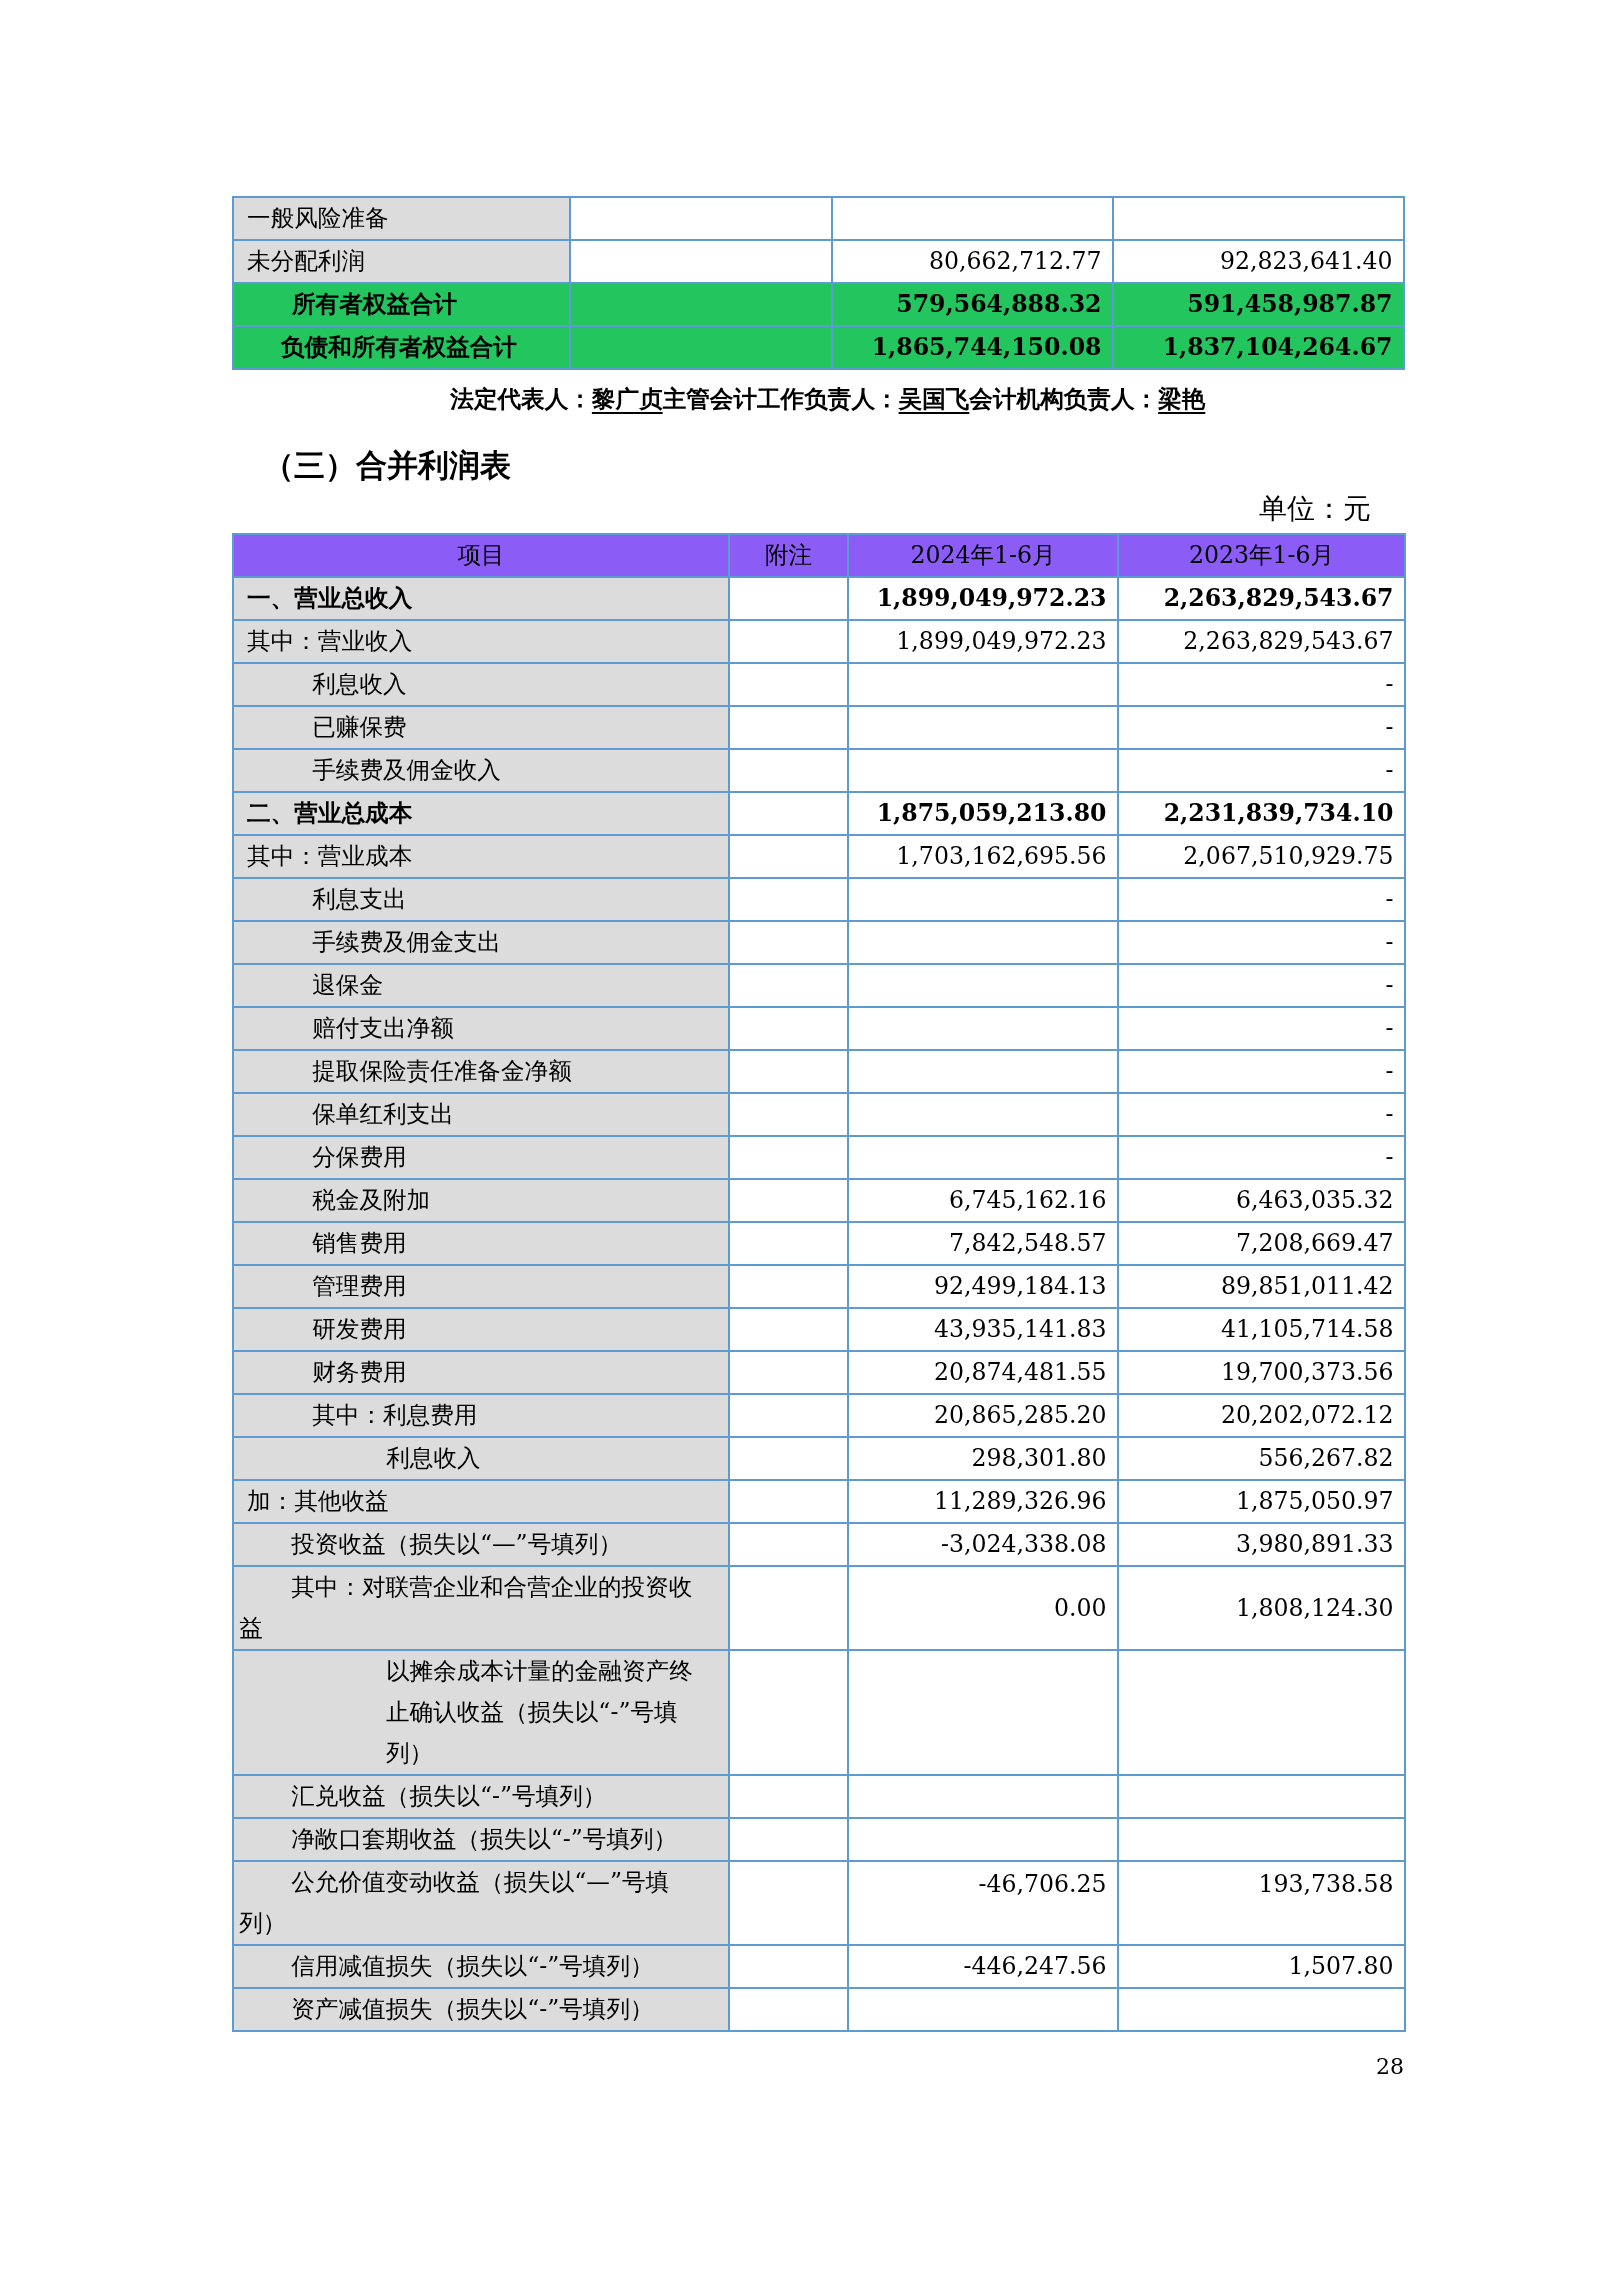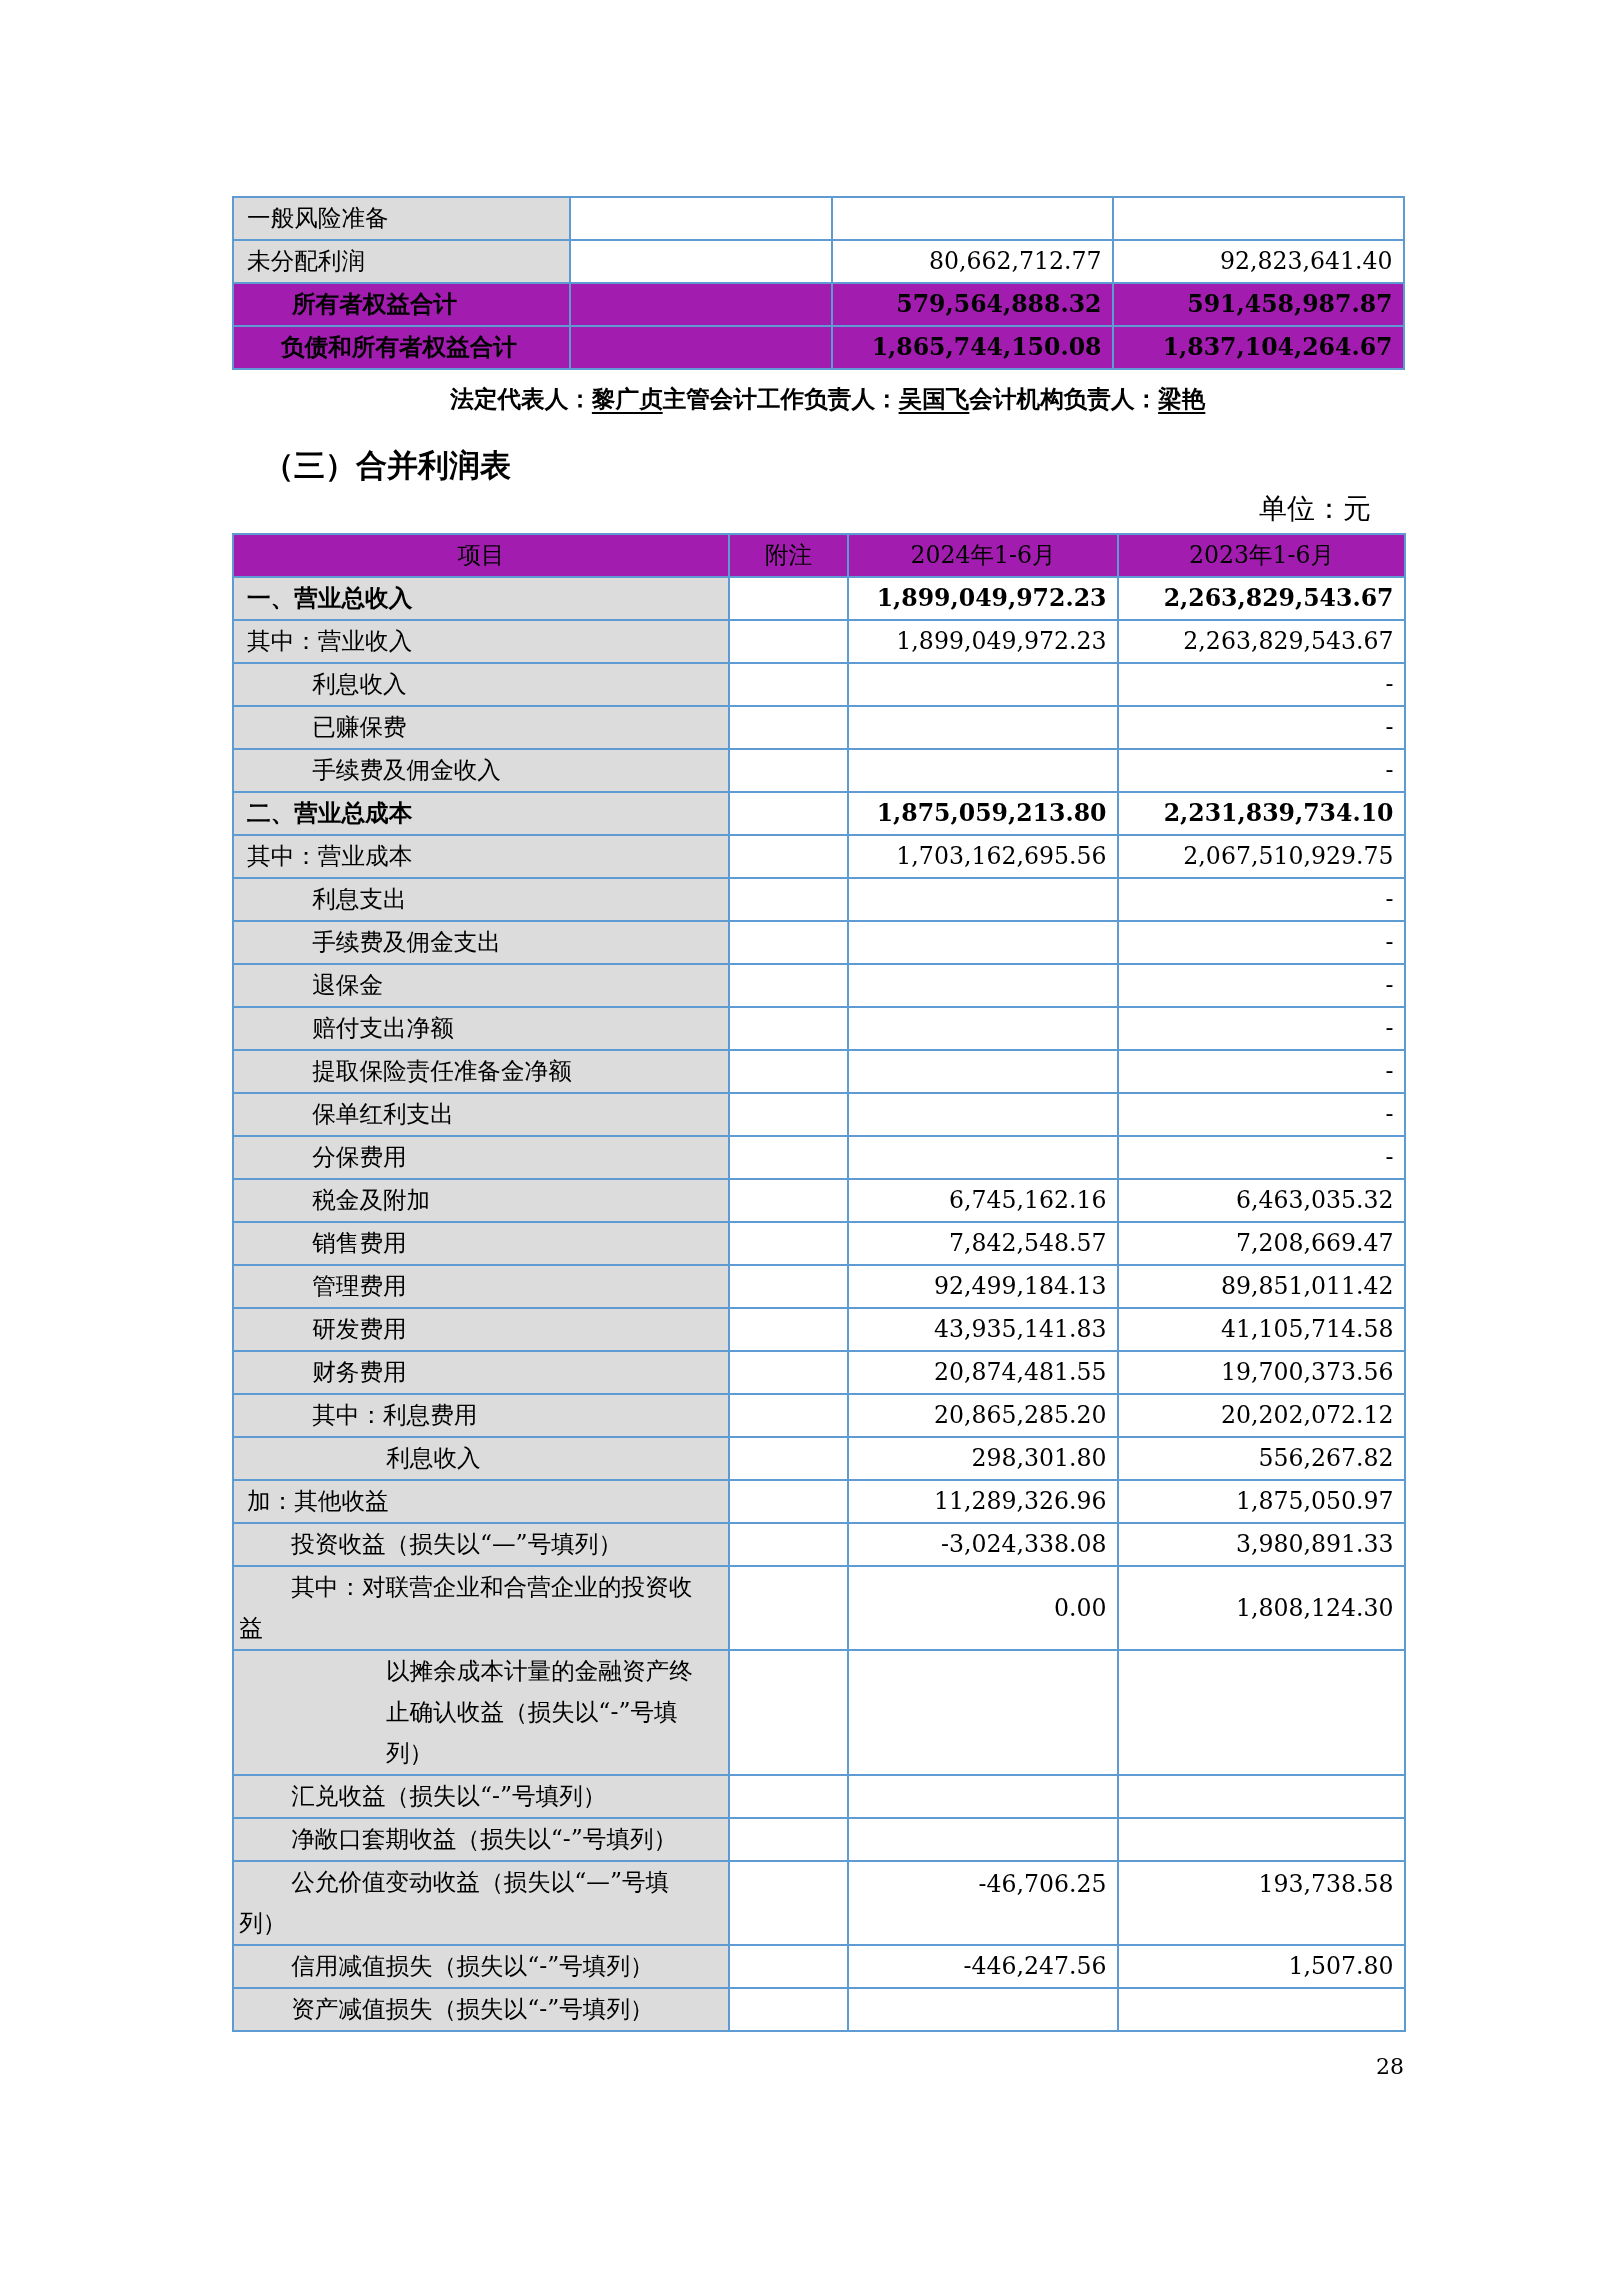--- a/index.html
+++ b/index.html
@@ -14,23 +14,23 @@
   td{
     border:2px solid #5E9BD3;
     border-top-width:2.6px;border-bottom-width:2.6px;
     vertical-align:middle;overflow:hidden;
     line-height:41px;
   }
   tr{height:43px;}
   .lbl{padding:0 5.2px;text-align:left;background:#DCDCDC;white-space:pre-wrap;}
   .val{padding:0 10.5px 0 5.2px;text-align:right;}
   .note{background:#ffffff;}
-  .hdr{background:#a21caf;text-align:center;padding:0 2.6px;}
+  .hdr{background:#8b5cf6;text-align:center;padding:0 2.6px;}
   .bold td{font-weight:bold;}
-  .shade-row td{background:#a21caf;padding-left:16px;}
+  .shade-row td{background:#22c55e;padding-left:16px;}
   .v-top{vertical-align:top;padding-top:2px;}
 
   
   .ind0{text-indent:7.9px;}
   .ind1{text-indent:52px;}
   .ind2{text-indent:73px;}
   .ind3{text-indent:147px;}
   .ind-all{padding-left:152px;text-indent:0;}
   
   .bind0{text-indent:7.9px;}

